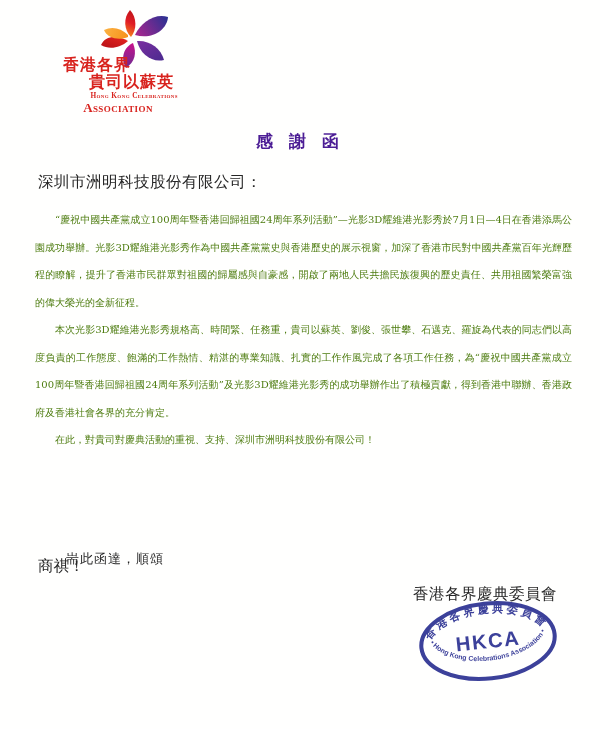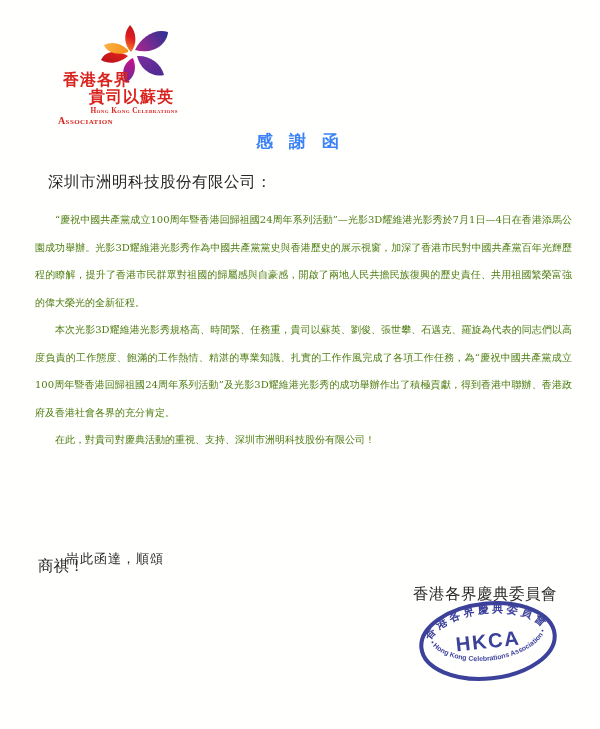--- a/index.html
+++ b/index.html
@@ -6,31 +6,31 @@
   body{background:#fff;}
   .page{
     position:relative;
     width:600px;height:729px;
     background:#fffffe;
     overflow:hidden;
     font-family:"DejaVu Serif","Liberation Serif",serif;
     color:#262626;
   }
   
-  .logo{position:absolute;left:62px;top:25px;width:112px;height:102px;}
+  .logo{position:absolute;left:62px;top:10px;width:112px;height:102px;}
   .logo-flower{position:absolute;left:35px;top:0;width:74px;height:58px;}
   .logo-cn1{position:absolute;left:1px;top:45px;font-size:16px;font-weight:bold;letter-spacing:1px;white-space:nowrap;}
   .logo-cn2{position:absolute;left:27px;top:62px;font-size:16px;font-weight:bold;letter-spacing:1px;white-space:nowrap;}
   .logo-en1{position:absolute;left:-4px;top:81px;width:120px;text-align:right;font-size:7.3px;font-weight:bold;letter-spacing:.4px;font-variant:small-caps;white-space:nowrap;font-family:"Liberation Serif",serif;}
-  .logo-en2{position:absolute;left:-4px;top:90px;width:120px;text-align:left;font-size:10px;font-weight:bold;letter-spacing:.4px;font-variant:small-caps;white-space:nowrap;font-family:"Liberation Serif",serif;}
+  .logo-en2{position:absolute;left:-4px;top:90px;width:120px;text-align:center;font-size:13px;font-weight:bold;letter-spacing:.4px;font-variant:small-caps;white-space:nowrap;font-family:"Liberation Serif",serif;}
   .red{color:#d8231e;}
   
   .title{position:absolute;left:0;top:130px;width:600px;text-align:center;
-         font-size:17px;font-weight:bold;letter-spacing:5px;color:#3b82f6;}
-  .recipient{position:absolute;left:48px;top:172px;font-size:15.5px;letter-spacing:.5px;}
+         font-size:17px;font-weight:bold;letter-spacing:5px;color:#4c1d95;}
+  .recipient{position:absolute;left:38px;top:172px;font-size:15.5px;letter-spacing:.5px;}
   .body-text{position:absolute;left:35px;top:206px;width:537px;
              font-size:10px;line-height:27.5px;
              text-align:justify;text-justify:inter-character;color:#4d7c0f;}
   .body-text p{margin:0;text-indent:2em;}
   .closing-phrase{position:absolute;left:66px;top:550px;font-size:13px;letter-spacing:1px;}
   .closing-salute{position:absolute;left:38px;top:556px;font-size:15.5px;text-align:right;}
   .signature{position:absolute;left:413px;top:584px;font-size:15.5px;letter-spacing:.5px;}
   .date{position:absolute;left:424px;top:693px;font-size:15px;letter-spacing:1px;}
   
   .stamp{position:absolute;left:417px;top:600px;width:142px;height:82px;

